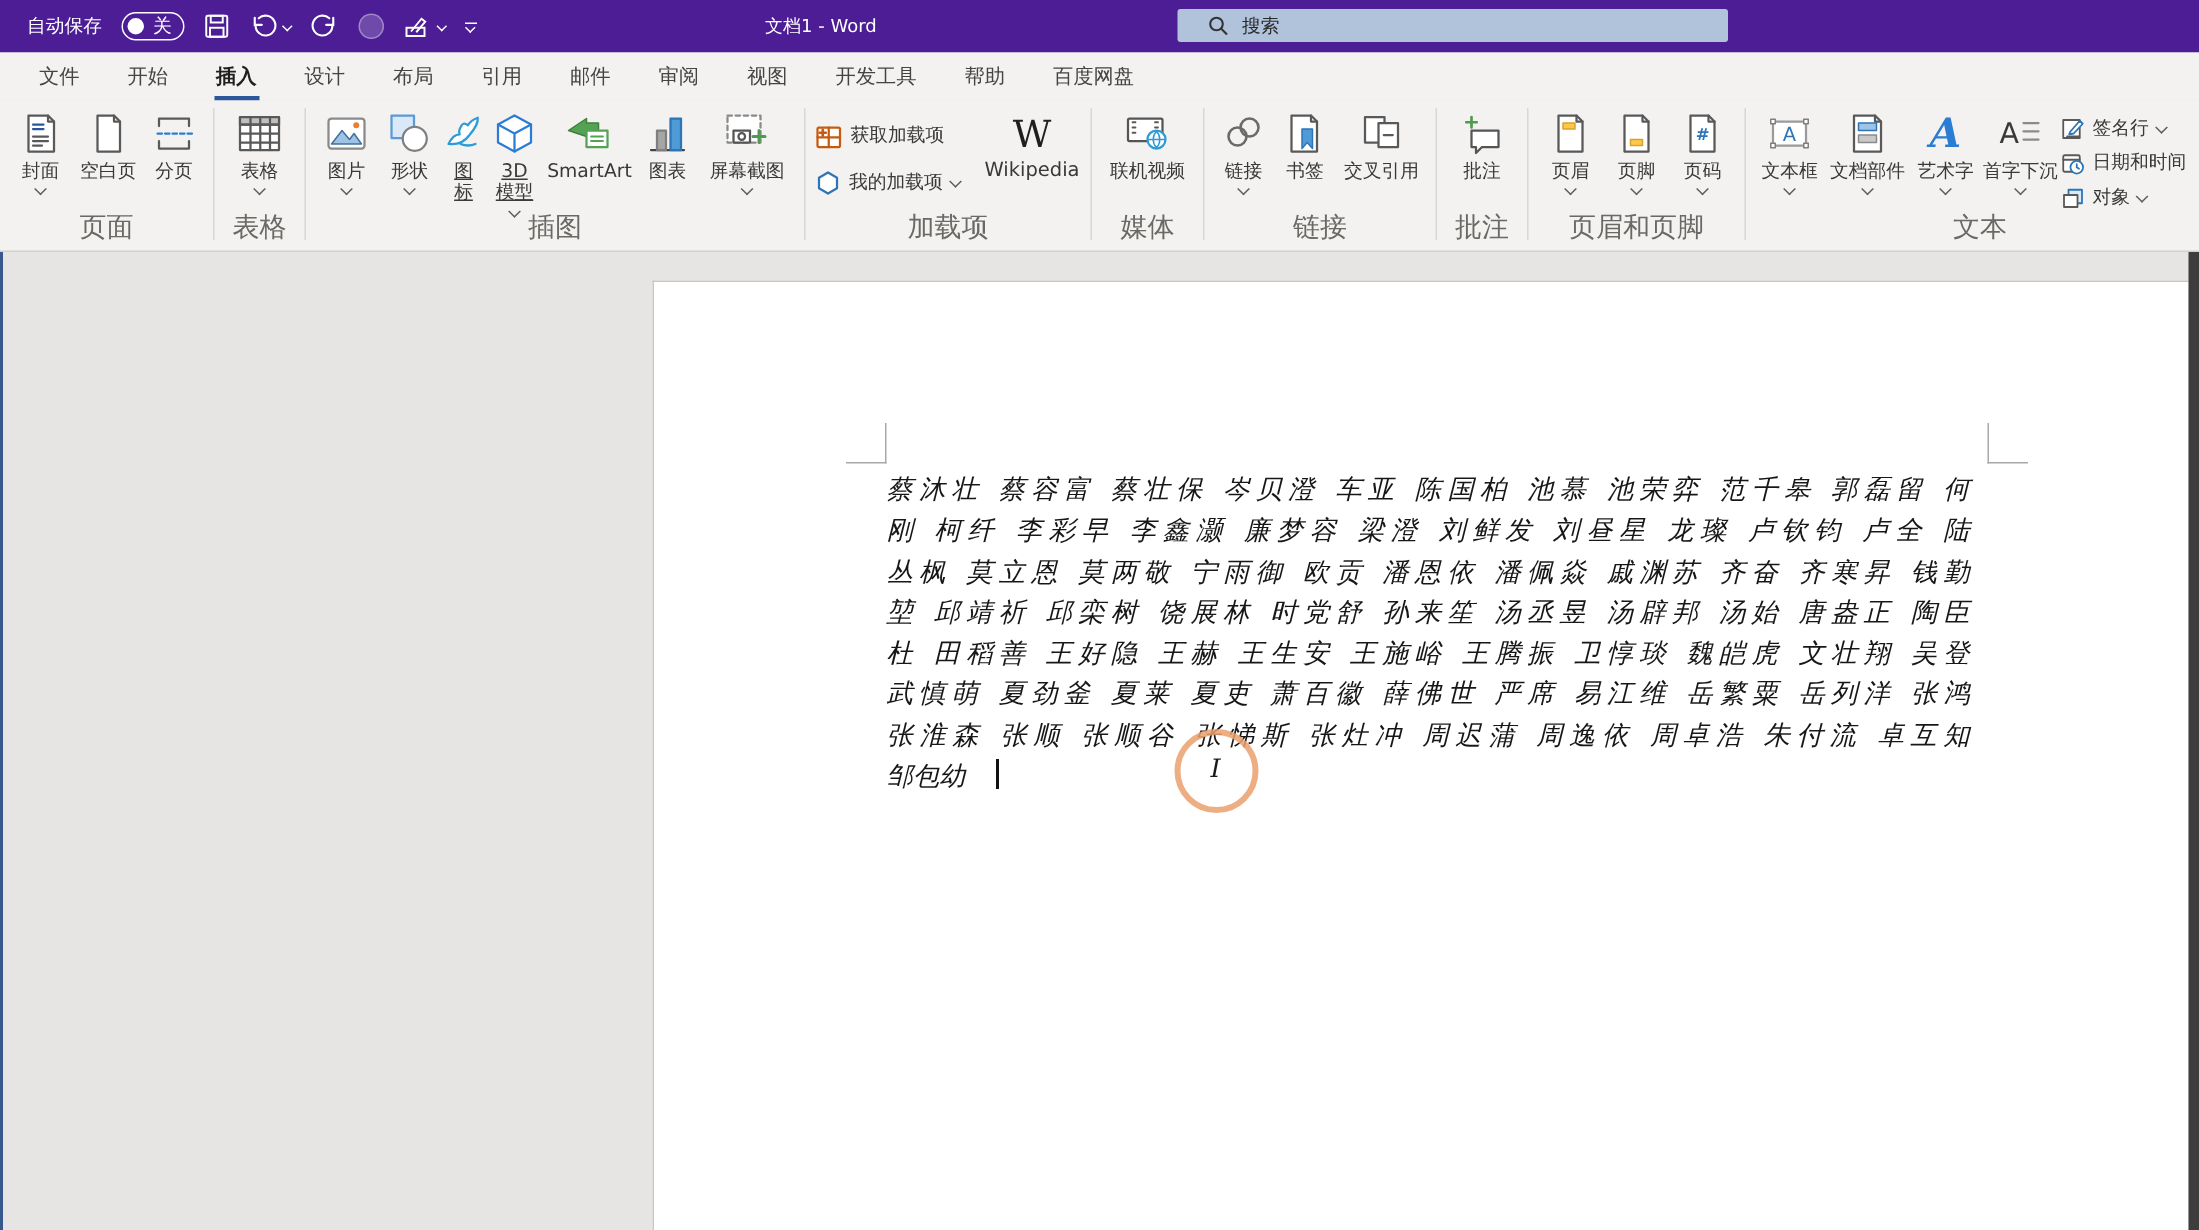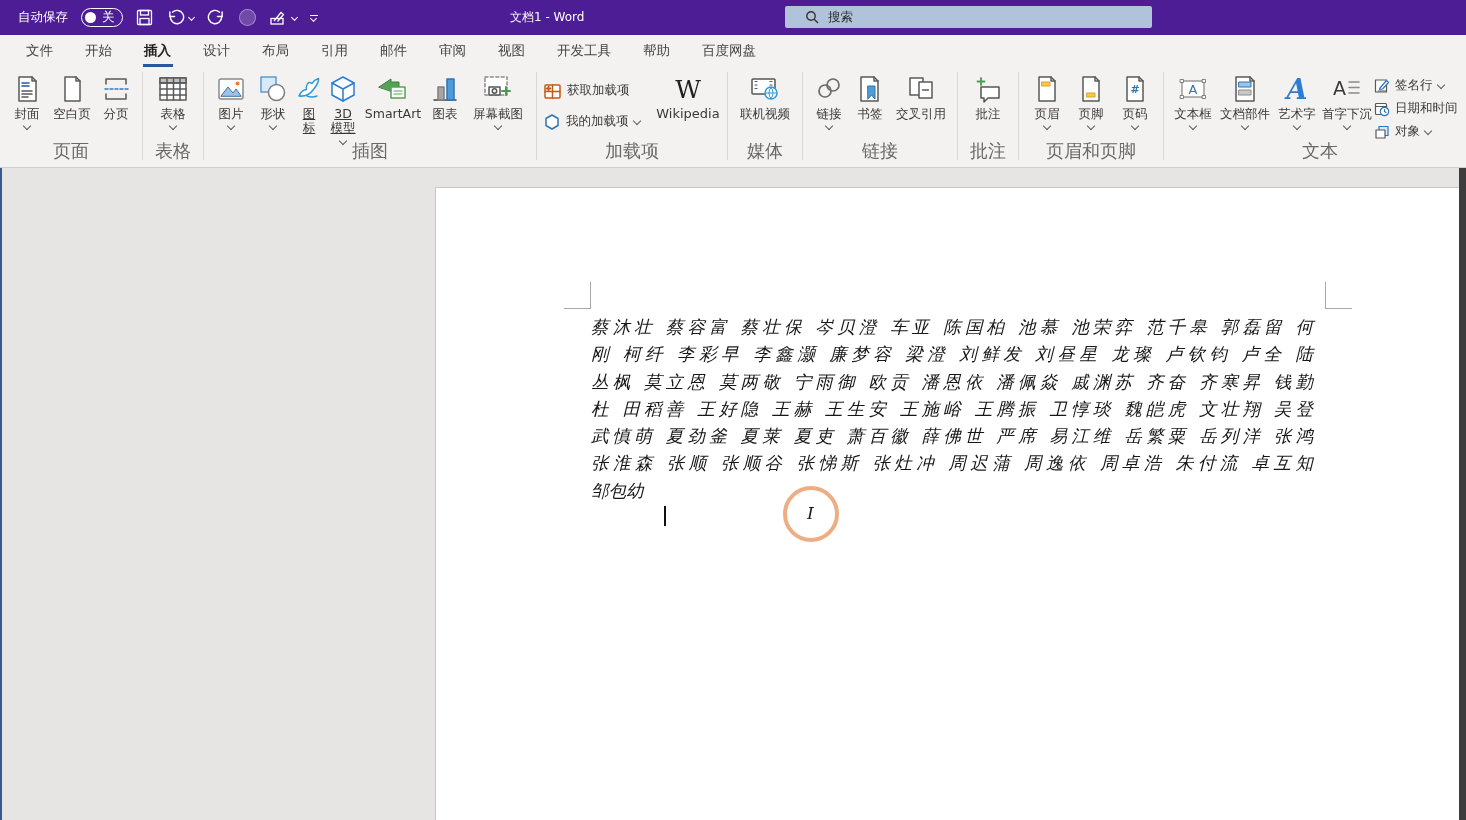--- a/index.html
+++ b/index.html
@@ -504,20 +504,21 @@
 
     <div class="mark" style="left:154px;top:94px;width:1px;height:27px;"></div>
     <div class="mark" style="left:128px;top:120px;width:27px;height:1px;"></div>
     <div class="mark" style="left:889px;top:94px;width:1px;height:27px;"></div>
     <div class="mark" style="left:889px;top:120px;width:27px;height:1px;"></div>
 
     <div class="doctext">
       <div class="docline jl">蔡沐壮 蔡容富 蔡壮保 岑贝澄 车亚 陈国柏 池慕 池荣弈 范千皋 郭磊留 何</div>
       <div class="docline jl">刚 柯纤 李彩早 李鑫灏 廉梦容 梁澄 刘鲜发 刘昼星 龙璨 卢钦钧 卢全 陆</div>
       <div class="docline jl">丛枫 莫立恩 莫两敬 宁雨御 欧贡 潘恩依 潘佩焱 戚渊苏 齐奋 齐寒昇 钱勤</div>
+      <div class="docline jl">堃 邱靖祈 邱栾树 饶展林 时党舒 孙来笙 汤丞昱 汤辟邦 汤始 唐盎正 陶臣</div>
       <div class="docline jl">杜 田稻善 王好隐 王赫 王生安 王施峪 王腾振 卫惇琰 魏皑虎 文壮翔 吴登</div>
       <div class="docline jl">武慎萌 夏劲釜 夏莱 夏吏 萧百徽 薛佛世 严席 易江维 岳繁粟 岳列洋 张鸿</div>
       <div class="docline jl">张淮森 张顺 张顺谷 张悌斯 张灶冲 周迟蒲 周逸依 周卓浩 朱付流 卓互知</div>
       <div class="docline">邹包幼</div>
     </div>
 
     <div class="caret"></div>
     <div class="clickring"></div>
     <span class="ibeam">I</span>
   </div>

